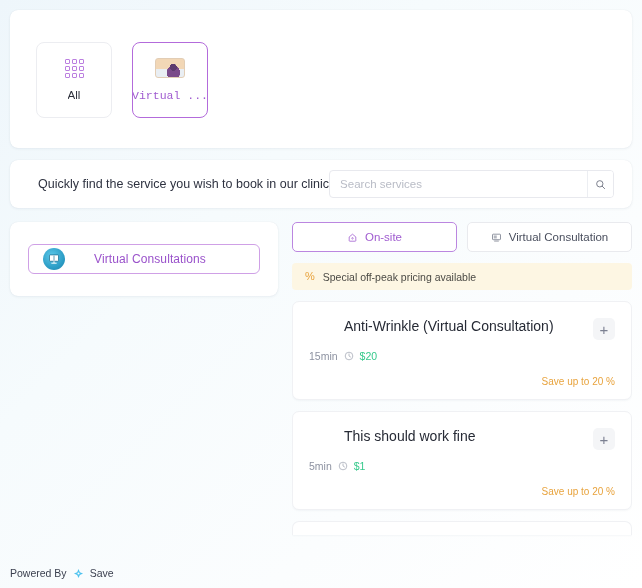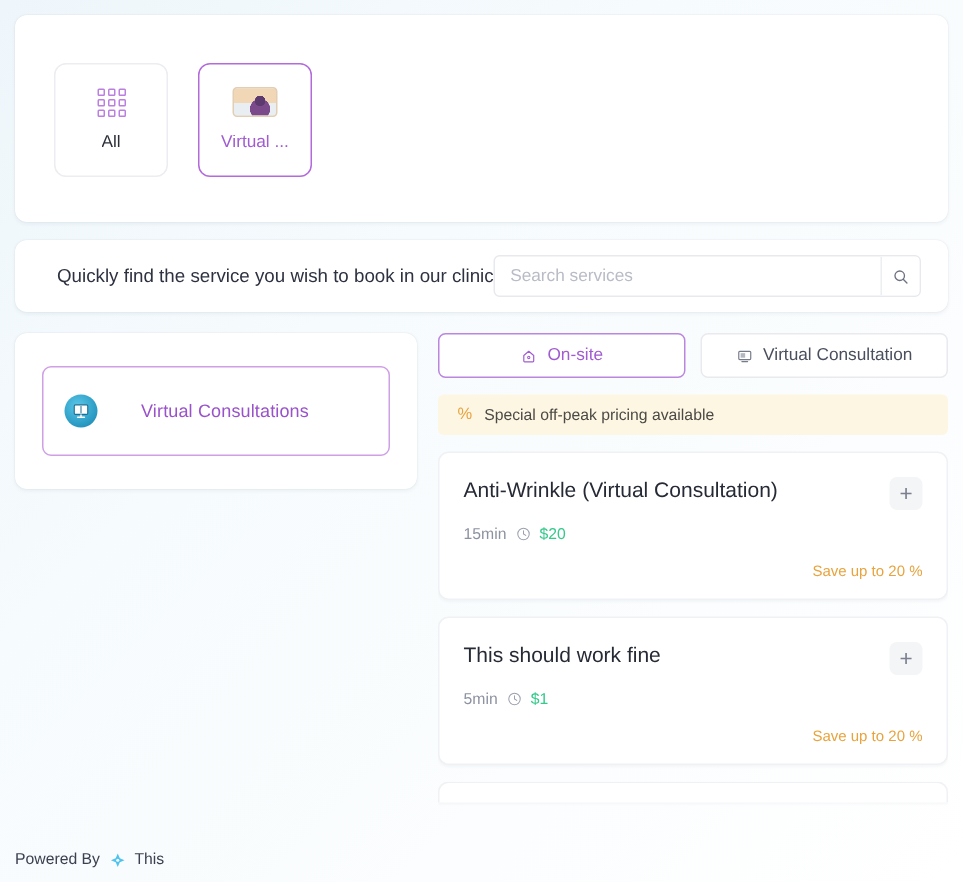--- a/index.html
+++ b/index.html
@@ -51,20 +51,21 @@
     display: flex;
     flex-direction: column;
     align-items: center;
     justify-content: center;
     gap: 12px;
     cursor: pointer;
     overflow: hidden;
   }
   .cat-card.selected {
     border: 1.4px solid #b36bdb;
+    font-family: Liberation Mono, monospace;
   }
   .cat-label {
     font-size: 11.5px;
     color: #2c2f3a;
     line-height: 1;
     white-space: nowrap;
     overflow: hidden;
   }
   .cat-card.selected .cat-label { color: #a05cd0; }
 
@@ -152,21 +153,21 @@
     flex: 0 0 268px;
     align-self: flex-start;
     padding: 22px 18px;
   }
   .service-group {
     display: flex;
     align-items: center;
     gap: 12px;
     border: 1px solid #cfa0e6;
     border-radius: 6px;
-    height: 60px;
+    height: 30px;
     padding: 0 14px;
     cursor: pointer;
     background: #fff;
   }
   .group-icon {
     width: 22px; height: 22px;
     border-radius: 50%;
     background: radial-gradient(circle at 40% 35%, #5bc7e8 0%, #2a9bc4 65%, #1f7fa6 100%);
     display: flex;
     align-items: center;
@@ -242,20 +243,21 @@
     position: relative;
     min-height: 96px;
     display: flex;
     flex-direction: column;
   }
   .svc-head {
     display: flex;
     align-items: flex-start;
     justify-content: space-between;
     gap: 10px;
+    margin-left: 35px;
   }
   .svc-title {
     font-size: 14px;
     color: #262a35;
     line-height: 1.25;
   }
   .plus-btn {
     width: 22px; height: 22px;
     border-radius: 5px;
     background: #f4f5f7;
@@ -432,16 +434,16 @@
       </div>
     </div>
   </div>
 
   <div class="footer">
     <span>Powered By</span>
     <svg width="11" height="11" viewBox="0 0 16 16">
       <path d="M8 1.4 10 6l4.6 2-4.6 2-2 4.6-2-4.6L1.4 8 6 6z" fill="#4fc3ef"></path>
       <circle cx="8" cy="8" r="1.5" fill="#ffffff"></circle>
     </svg>
-    <span class="brand">This</span>
+    <span class="brand">Save</span>
   </div>
 
 </div>
 
 </body></html>

